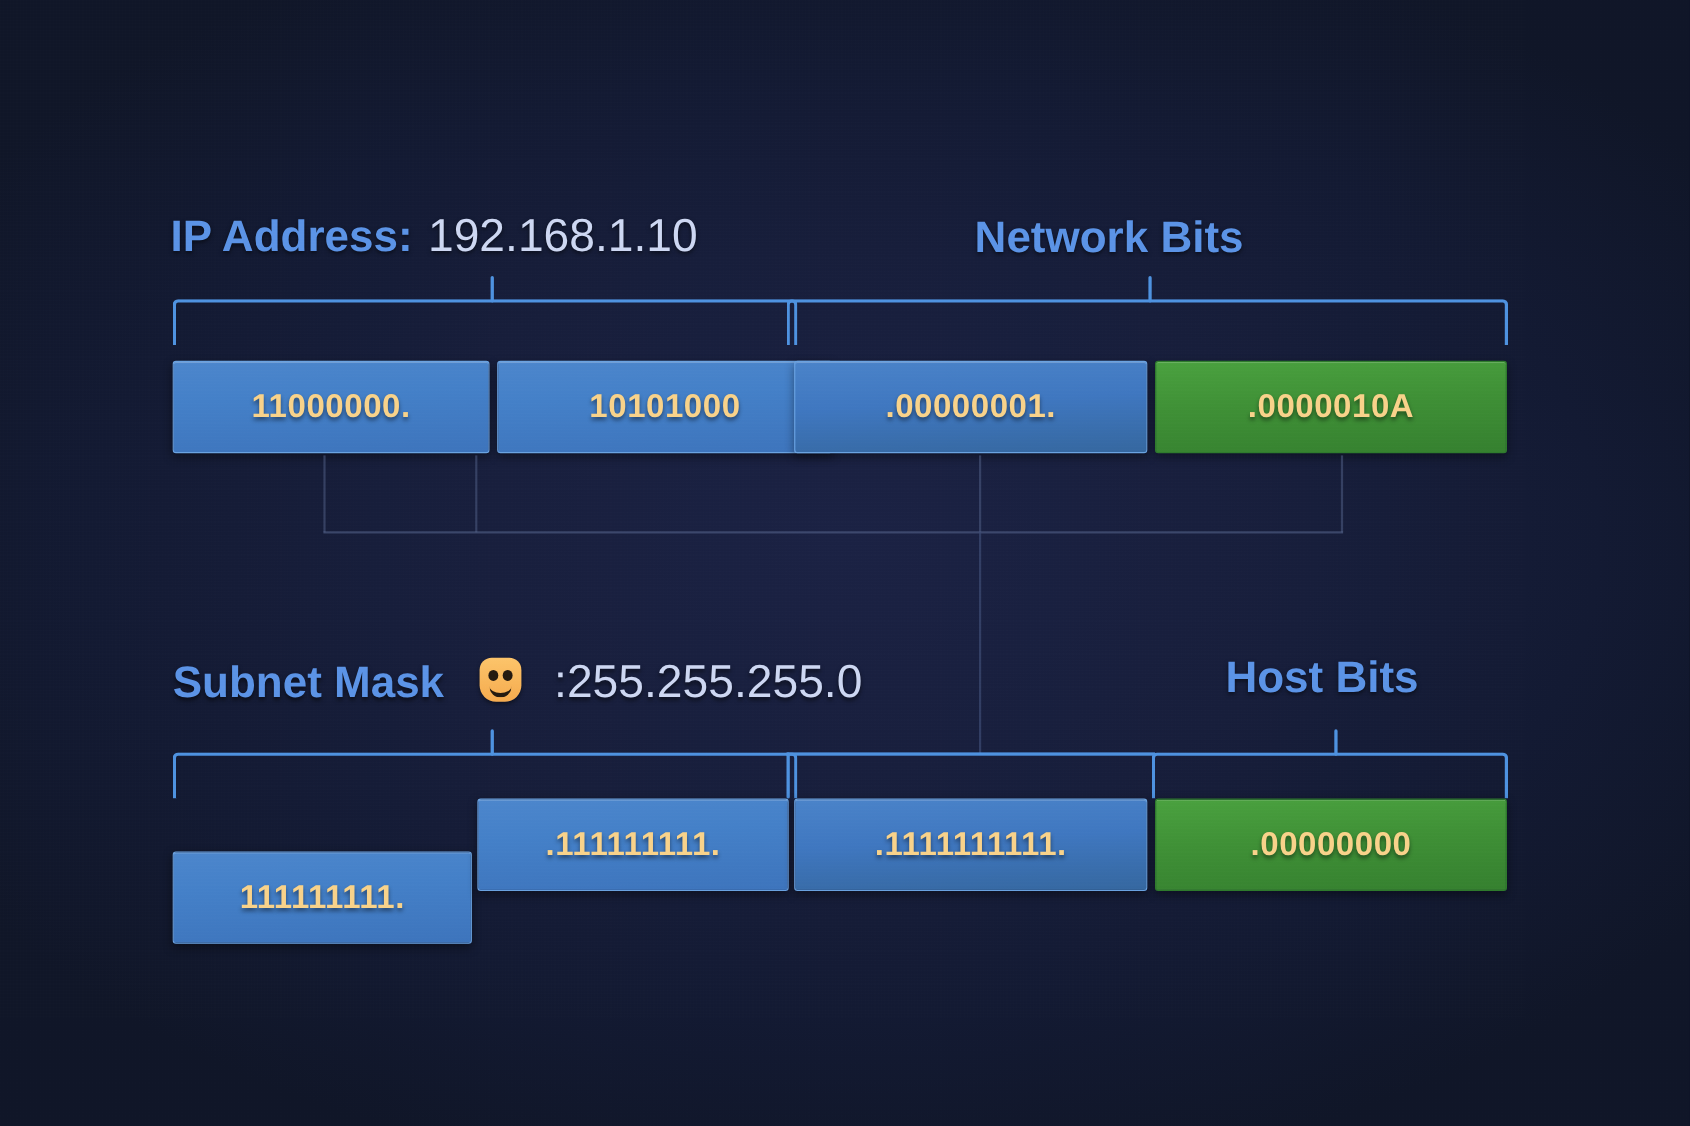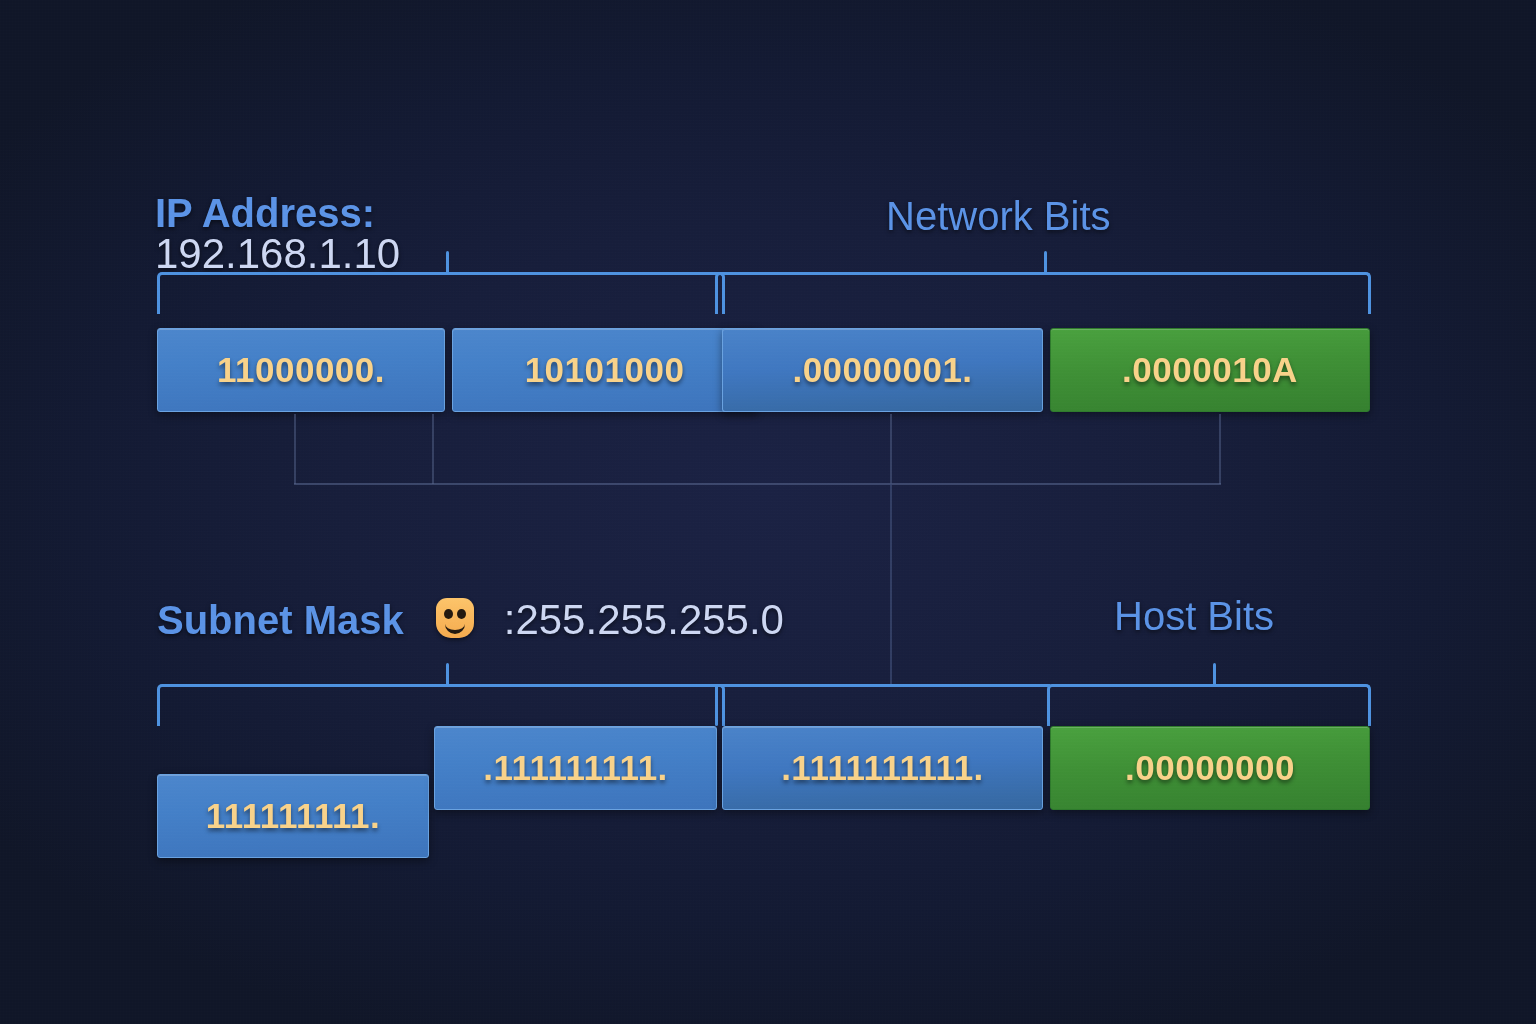--- a/index.html
+++ b/index.html
@@ -47,21 +47,21 @@
   .lbl-val {
     color: #cdd7f2;
     font-size: 42px;
     font-weight: 400;
     text-shadow: 0 2px 4px rgba(0,0,0,.55);
   }
   .section-label {
     position: absolute;
     color: #5b93e6;
     font-size: 40px;
-    font-weight: 400;
+    font-weight: 700;
     white-space: nowrap;
     text-shadow: 0 2px 4px rgba(0,0,0,.55);
     line-height: 1;
   }
 
   
   .smiley {
     position: relative;
     display: inline-block;
     width: 38px;
@@ -93,21 +93,21 @@
   }
 
   
   .octet {
     position: absolute;
     box-sizing: border-box;
     display: flex;
     align-items: center;
     justify-content: center;
     border-radius: 3px;
-    font-size: 35px;
+    font-size: 30px;
     font-weight: 700;
     letter-spacing: .5px;
     color: #f8d28a;
     text-shadow: 0 3px 4px rgba(0,0,0,.45);
     overflow: hidden;
   }
   .octet.blue {
     background: linear-gradient(177deg, #4c86cc 0%, #4480c8 38%, #3d74bc 100%);
     border: 1px solid #6aa2e0;
     box-shadow: inset 0 1px 0 rgba(255,255,255,.22), 0 3px 9px rgba(0,0,0,.40);
@@ -157,21 +157,21 @@
     width: 2px;
     background: #3c4a72;
     opacity: .72;
   }
 </style>
 </head>
 <body>
 
 <div id="stage">
 
-  <div class="label-row" style="left:155px; top:193px;flex-direction:column;">
+  <div class="label-row" style="left:155px; top:193px;">
     <span class="lbl-key">IP Address:</span>
     <span style="display:inline-block;width:14px"></span>
     <span class="lbl-val">192.168.1.10</span>
   </div>
 
   <div class="section-label" style="left:886px; top:196px;">Network Bits</div>
 
   <div class="bracket" style="left:157px; top:272px; width:568px;">
     <div class="stem" style="left:286px;"></div>
   </div>

